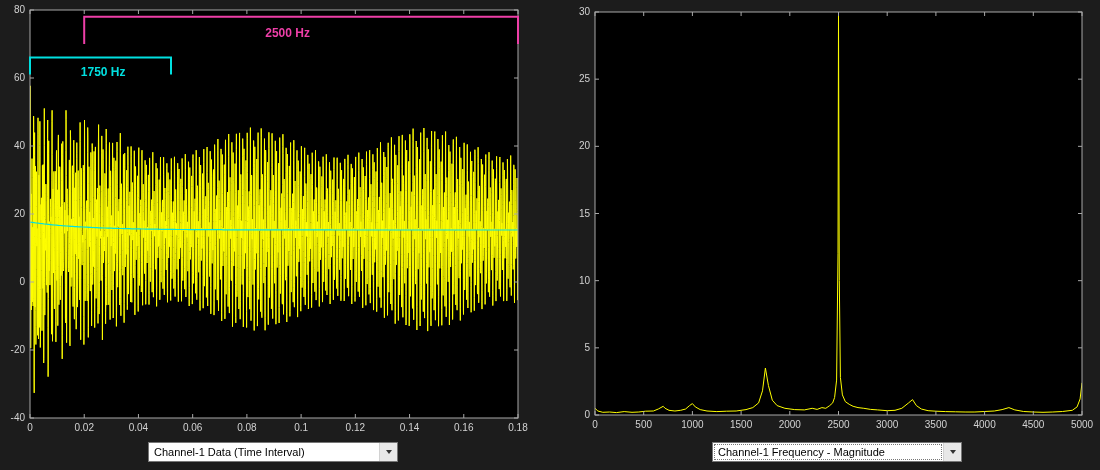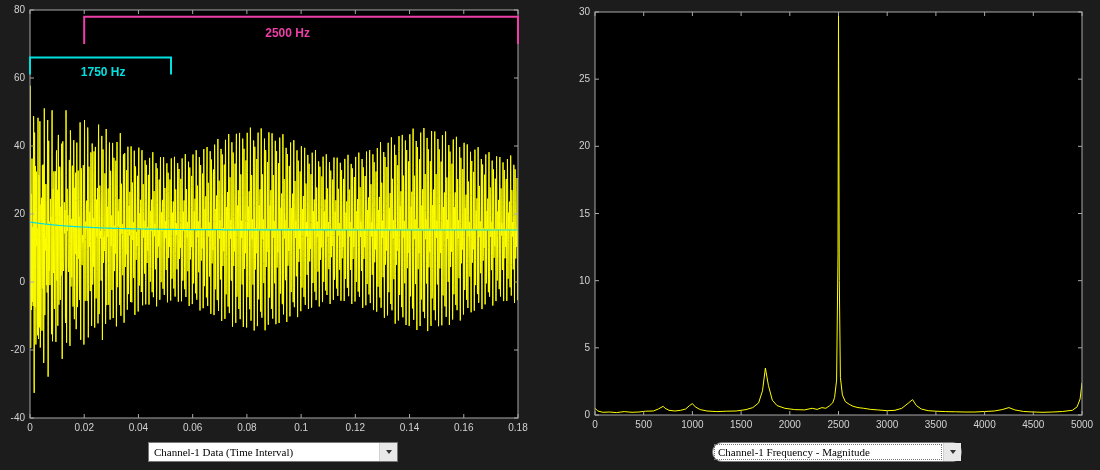--- a/index.html
+++ b/index.html
@@ -4,23 +4,23 @@
 <style>
   html,body{margin:0;padding:0;background:#1c1c1c;}
   .stage{position:relative;width:1100px;height:470px;overflow:hidden;background:#1c1c1c;
          font-family:"Liberation Sans",sans-serif;}
   svg{position:absolute;top:0;display:block;}
   #left-svg{left:0;}
   #right-svg{left:550px;}
   .dropdown{position:absolute;height:20px;display:flex;align-items:stretch;background:#ffffff;
             border:1px solid #767676;box-sizing:border-box;cursor:default;}
   #left-dd{left:148px;top:442px;width:250px;}
-  #right-dd{left:712px;top:442px;width:250px;border-radius:10px;}
+  #right-dd{left:712px;top:442px;width:250px;}
   .dd-label{flex:1;font-size:11px;line-height:18px;color:#000;padding:0 5px;white-space:nowrap;
-            overflow:hidden;font-family:Liberation Serif, serif;}
+            overflow:hidden;}
   #right-dd .dd-label{outline:1px dotted #777;outline-offset:-2px;}
   .dd-btn{width:17px;background:#e8e8e8;border-left:1px solid #d2d2d2;display:flex;
           align-items:center;justify-content:center;}
   .dd-arrow{width:0;height:0;border-left:3.5px solid transparent;border-right:3.5px solid transparent;
             border-top:4px solid #333;}
 </style>
 </head>
 <body>
 
 <div class="stage">

